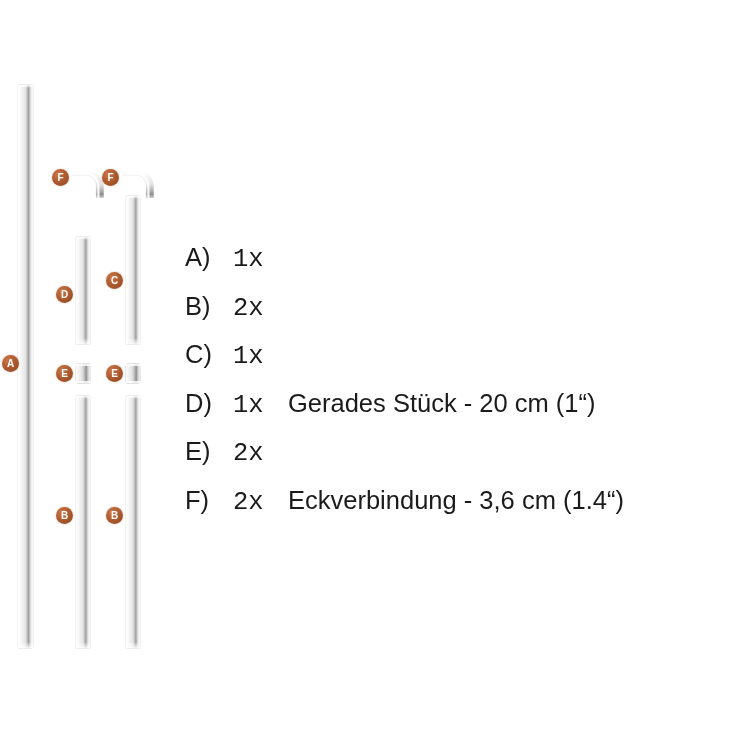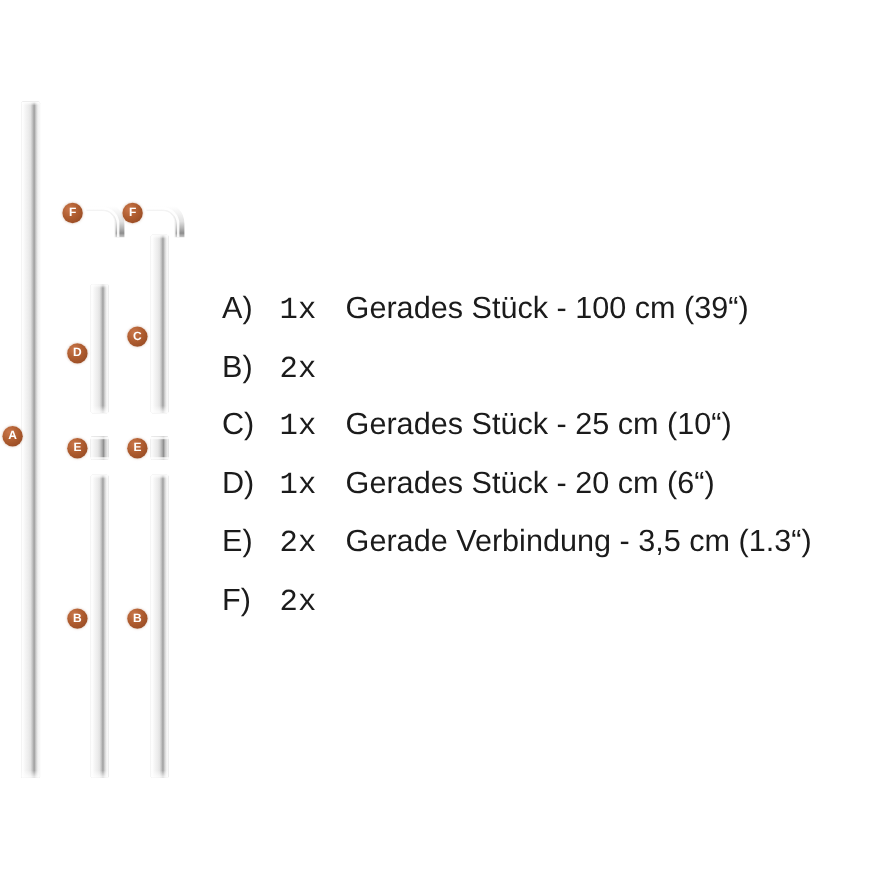--- a/index.html
+++ b/index.html
@@ -227,45 +227,43 @@
     <div class="badge" style="left:106px; top:365px;">E</div>
     <div class="badge" style="left:56px;  top:507px;">B</div>
     <div class="badge" style="left:106px; top:507px;">B</div>
   </div>
 
   <div id="legend">
 
     <div class="legend-row">
       <span class="lg-key">A)</span>
       <span class="lg-qty">1x</span>
-      <span class="lg-desc">Gerades Stück - 100 cm (39“)</span>
     </div>
 
     <div class="legend-row">
       <span class="lg-key">B)</span>
       <span class="lg-qty">2x</span>
     </div>
 
     <div class="legend-row">
       <span class="lg-key">C)</span>
       <span class="lg-qty">1x</span>
-      <span class="lg-desc">Gerades Stück - 25 cm (10“)</span>
     </div>
 
     <div class="legend-row">
       <span class="lg-key">D)</span>
       <span class="lg-qty">1x</span>
-      <span class="lg-desc">Gerades Stück - 20 cm (6“)</span>
+      <span class="lg-desc">Gerades Stück - 20 cm (1“)</span>
     </div>
 
     <div class="legend-row">
       <span class="lg-key">E)</span>
       <span class="lg-qty">2x</span>
-      <span class="lg-desc">Gerade Verbindung - 3,5 cm (1.3“)</span>
     </div>
 
     <div class="legend-row">
       <span class="lg-key">F)</span>
       <span class="lg-qty">2x</span>
+      <span class="lg-desc">Eckverbindung - 3,6 cm (1.4“)</span>
     </div>
 
   </div>
 </div>
 
 </body></html>

